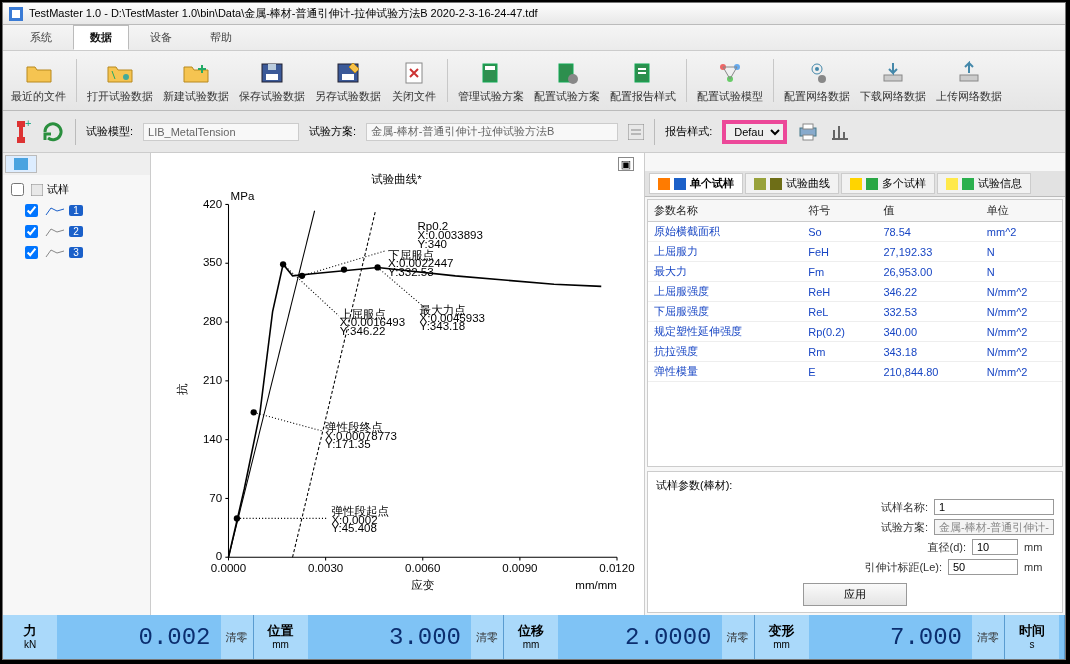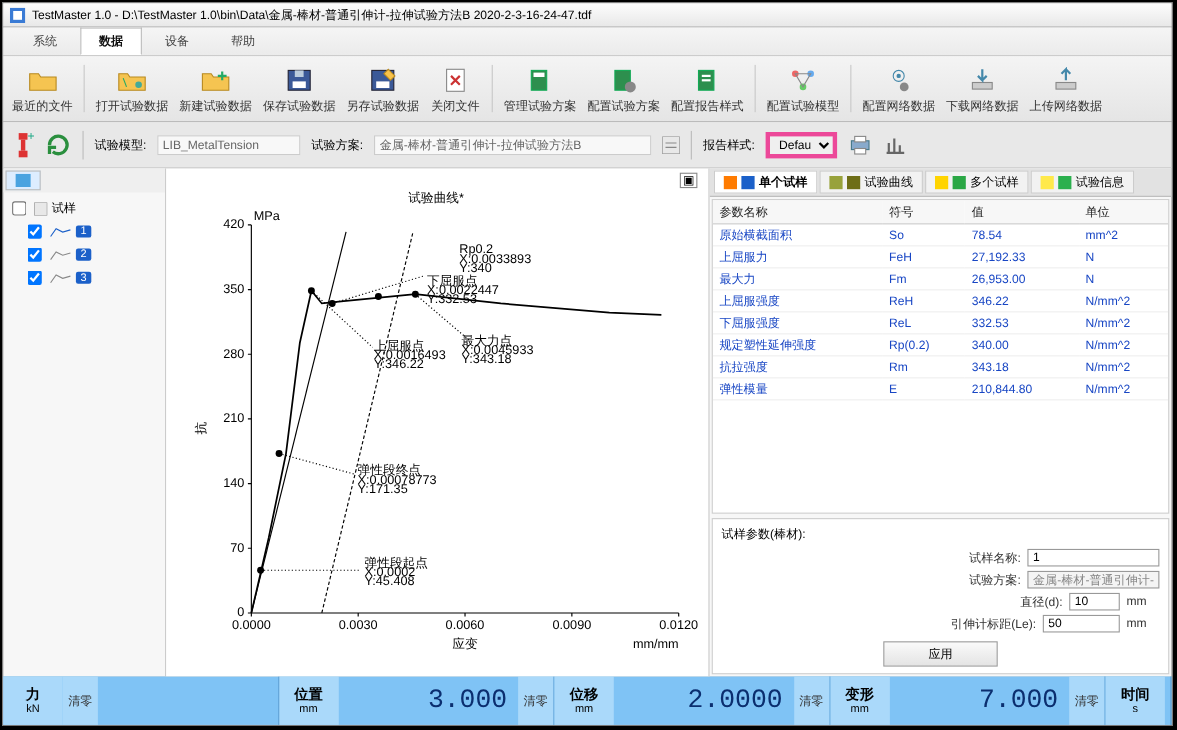--- a/index.html
+++ b/index.html
@@ -20,21 +20,21 @@
   .main { flex: 1; display: flex; overflow: hidden; }
   .left-col { width: 148px; background:#f7f7f7; border-right:1px solid #ccc; display:flex; flex-direction:column;}
   .left-tab { background:#efefef; padding:2px; }
   .left-tab-label{ display:inline-flex; align-items:center; gap:4px; border:1px solid #bbb; padding:2px 8px; background:#ddedff;}
   .tree { padding:4px;}
   .tree-item { display:flex; align-items:center; gap:4px; padding:1px 0 1px 14px;}
   .tree-root { padding-left:0;}
   .badge { display:inline-block; width:14px; text-align:center; color:#fff; background:#1b60c9; border-radius:2px; font-size:10px;}
   .center-col { flex:1; background:#fff; border-right:1px solid #ccc; position:relative; padding: 6px 10px 6px 4px; }
   .right-col { width: 420px; background:#f7f7f7; display:flex; flex-direction:column;}
-  .view-tabs { display:flex; gap:2px; padding:2px 4px; background:#e2e2e2; border-bottom:1px solid #bbb;}
+  .view-tabs { display:flex; gap:2px; padding:2px 4px; background:#e2e2e2; border-bottom:1px solid #bbb;margin-top:18px;}
   .view-tab { display:flex; align-items:center; gap:4px; padding:2px 8px; background:#f2f2f2; border:1px solid #ccc; font-size:11px;}
   .view-tab .sq { display:inline-block; width:12px; height:12px;}
   .view-tab.active{ background:#fff; font-weight:bold;}
   .result-panel { flex:1; background:#fff; border:1px solid #ccc; margin:2px; display:flex; flex-direction:column;}
   .result-head { padding:3px 6px; border-bottom:1px solid #ccc; background:#f3f3f3;}
   .ptable { width:100%; border-collapse:collapse;}
   .ptable th { text-align:left; padding:3px 6px; border-bottom:1px solid #ccc; background:#f7f7f7; font-weight:normal; color:#222;}
   .ptable td { padding:2px 6px; border-bottom:1px solid #eee; color:#1846c4;}
   .spec-panel { background:#fff; border:1px solid #ccc; margin:2px; padding:6px 8px; font-size:11px;}
   .spec-row { display:flex; align-items:center; gap:6px; padding:2px 0;justify-content:flex-end;}
@@ -208,21 +208,21 @@
         <rect x="8" y="8" width="4" height="10" fill="#d33"></rect>
         <rect x="6" y="18" width="8" height="6" fill="#d33"></rect>
         <text x="14" y="8" fill="#2a8" font-size="12">+</text>
       </svg>
     <svg width="24" height="24">
         <path d="M4 12a8 8 0 1 1 3 6" fill="none" stroke="#2a8f3e" stroke-width="3"></path>
         <path d="M4 20v-6h6" fill="none" stroke="#2a8f3e" stroke-width="3"></path>
       </svg>
     <div style="width:1px;height:26px;background:#bbb;"></div>
     <span>试验模型:</span>
-    <input readonly="" style="width: 130px;" value="LIB_MetalTension">
+    <input readonly="" style="width: 156px;" value="LIB_MetalTension">
     <span>试验方案:</span>
     <input readonly="" style="width: 252px;" value="金属-棒材-普通引伸计-拉伸试验方法B">
     <svg width="16" height="16">
         <rect width="16" height="16" fill="none" stroke="#888"></rect>
         <path d="M3 6h10M3 10h10" stroke="#888"></path>
       </svg>
     <div style="width:1px;height:26px;background:#bbb;"></div>
     <span>报告样式:</span>
     <select style="border:4px solid #ec4899;padding:1px 4px;width:65px;"><option>Default</option></select>
     <svg width="22" height="20">
@@ -473,20 +473,21 @@
       </div>
     </div>
   </div>
 
   <div class="status" id="status-bar">
       <div class="stat-box">
         <div class="stat-lab">
           <b>力</b>
           <small>kN</small>
         </div>
+        <div class="stat-val">0.002</div>
         <div class="stat-clr">清零</div>
       </div>
       <div class="stat-box">
         <div class="stat-lab">
           <b>位置</b>
           <small>mm</small>
         </div>
         <div class="stat-val">3.000</div>
         <div class="stat-clr">清零</div>
       </div>

